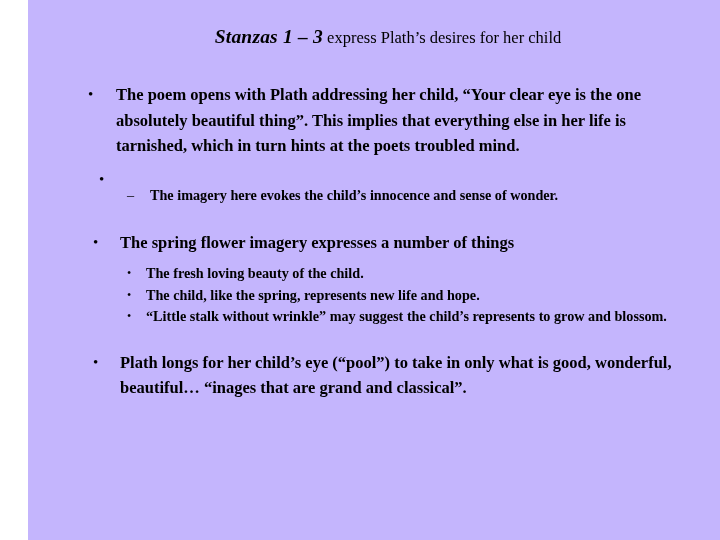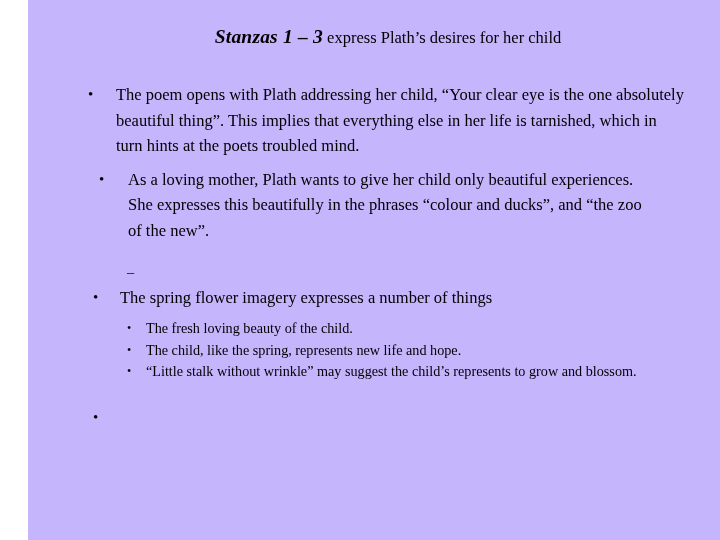--- a/index.html
+++ b/index.html
@@ -59,20 +59,21 @@
     display: block;
   }
   .bullet .marker {
     position: absolute;
     top: 0;
     text-align: left;
     line-height: inherit;
   }
   .bullet .btext {
     display: block;
+    font-weight: bold;
   }
 
   
   .lvl1 {
     font-size: 16.5px;
     line-height: 25.6px;
   }
   .lvl1 .marker { left: 60px; font-size: 15px; }
   .lvl1 .btext  { margin-left: 88px; margin-right: 62px; }
 
@@ -119,27 +120,27 @@
 
     <div class="bullet lvl1">
       <span class="marker">•</span>
       <span class="btext">The poem opens with Plath addressing her child, “Your clear eye is the one absolutely beautiful thing”.  This implies that everything else in her life is tarnished, which in turn hints at the poets troubled mind.</span>
     </div>
 
     <div class="gap-sm"></div>
 
     <div class="bullet lvl1 lvl1b">
       <span class="marker">•</span>
-      <span class="btext">As a loving mother, Plath wants to give her child only beautiful experiences.  She expresses this beautifully in the phrases “colour and ducks”, and “the zoo of the new”.</span>
     </div>
 
     <div class="gap-md"></div>
 
     <div class="bullet lvl2">
       <span class="marker">–</span>
+      <span class="btext">The imagery here evokes the child’s innocence and sense of wonder.</span>
     </div>
 
     <div class="gap-xl"></div>
 
     <div class="bullet lvl1 lvl1c">
       <span class="marker">•</span>
       <span class="btext">The spring flower imagery expresses a number of things</span>
     </div>
 
     <div class="gap-sm"></div>
@@ -156,16 +157,17 @@
 
     <div class="bullet lvl3">
       <span class="marker">•</span>
       <span class="btext">“Little stalk without wrinkle” may suggest the child’s represents to grow and blossom.</span>
     </div>
 
     <div class="gap-lg"></div>
 
     <div class="bullet lvl1 lvl1c">
       <span class="marker">•</span>
+      <span class="btext">Plath longs for her child’s eye (“pool”) to take in only what is good, wonderful, beautiful… “inages that are grand and classical”.</span>
     </div>
 
   </div>
 </div>
 
 </body></html>

